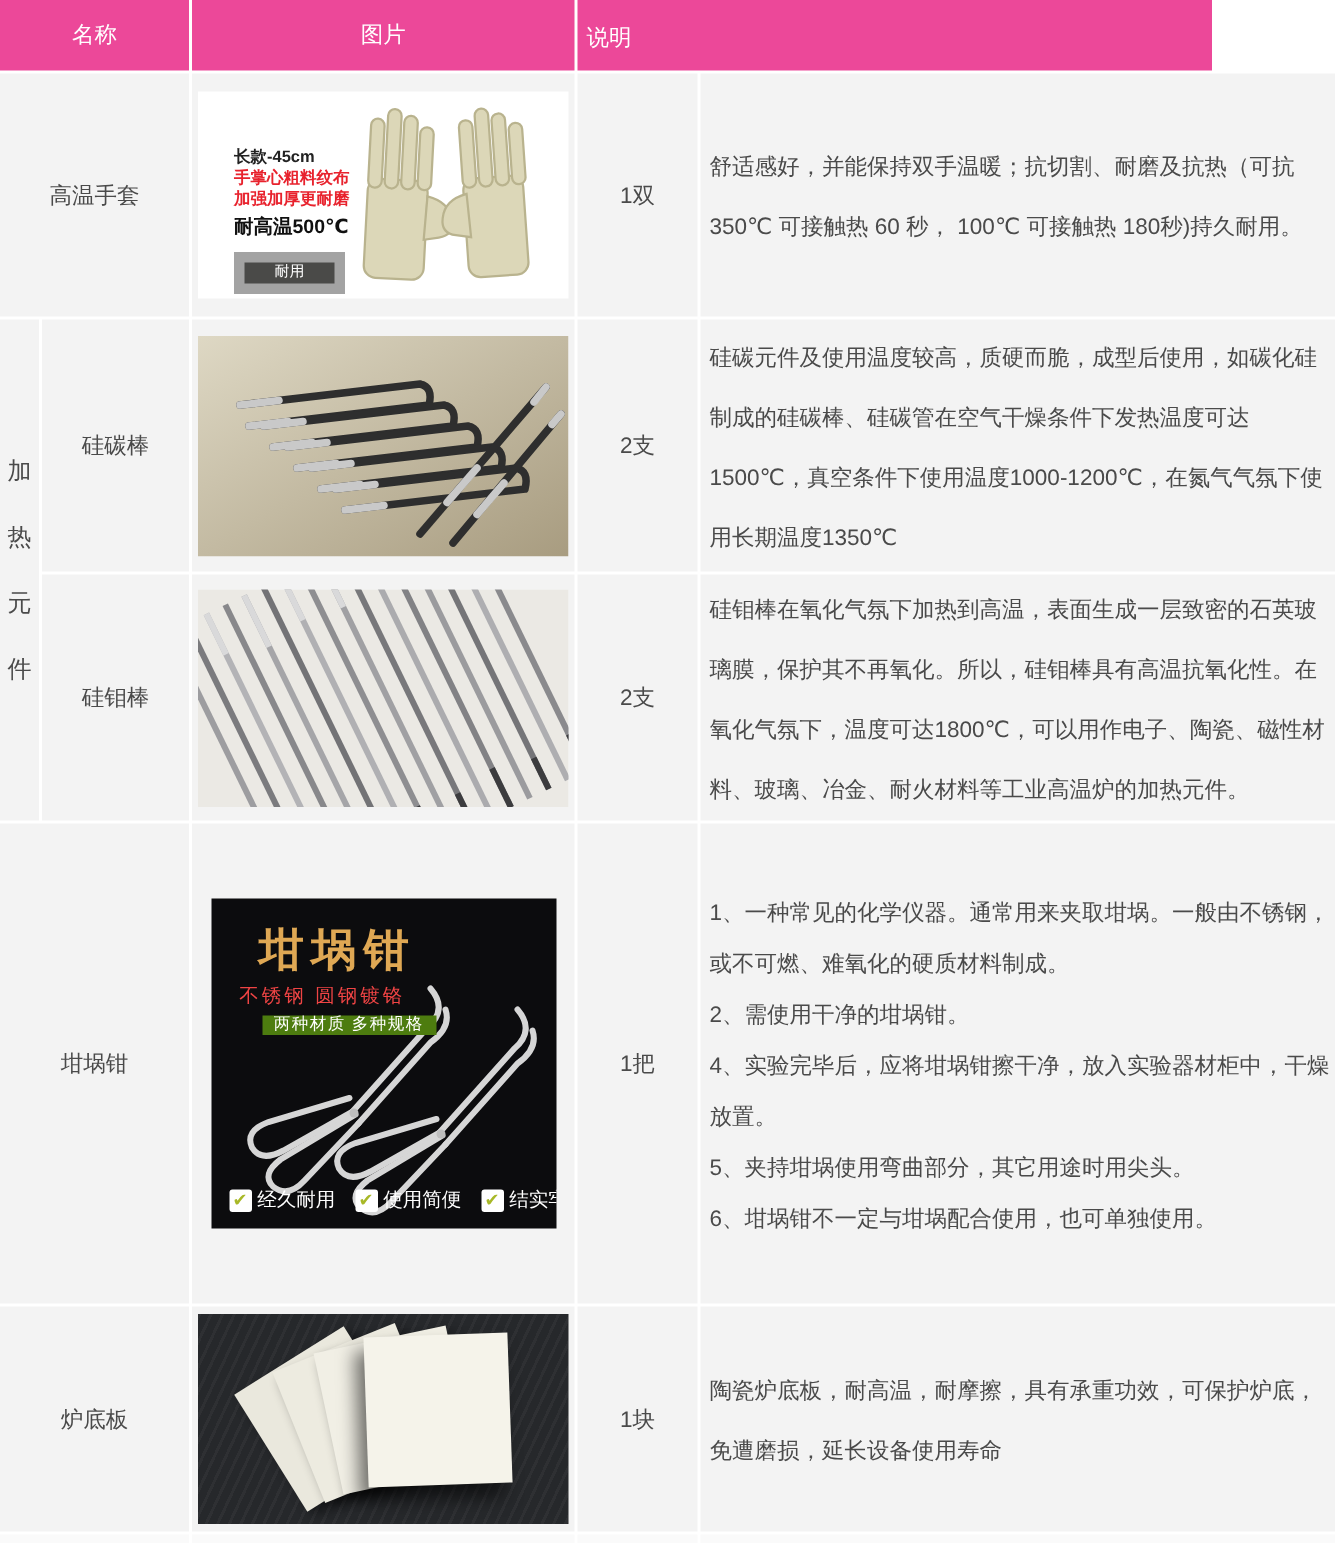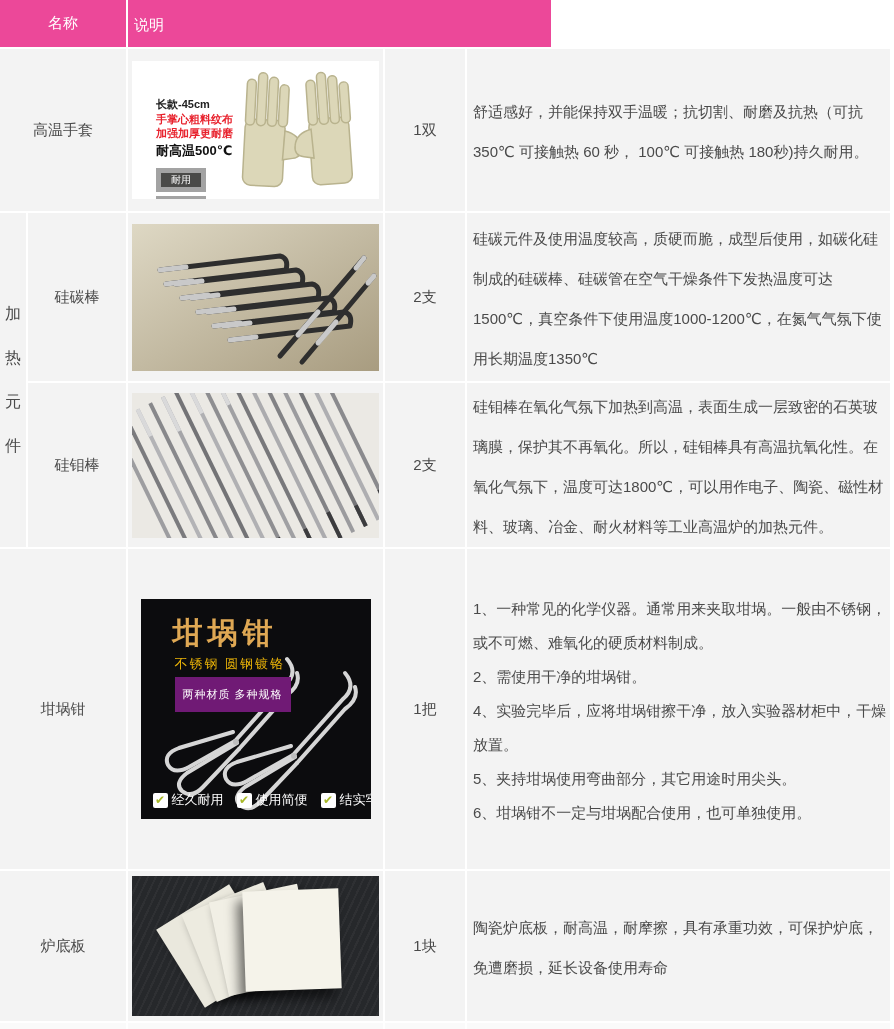--- a/index.html
+++ b/index.html
@@ -38,33 +38,33 @@
   
   .pimg{position:relative;overflow:hidden;flex:none;}
 
   
   .glove-img{width:247px;height:138px;background:#fff;}
   .g-text{position:absolute;left:24px;top:36px;width:95px;}
   .g-size{font-size:11px;font-weight:bold;color:#222;}
   .g-red{font-size:11px;font-weight:bold;color:#e8222d;line-height:14px;}
   .g-temp{font-size:13px;font-weight:bold;color:#111;margin-top:2px;}
   .g-badges{display:flex;flex-wrap:wrap;gap:4px;width:80px;margin-top:8px;}
-  .g-badge{background:#4a4a48;color:#fff;font-size:10px;line-height:12px;padding:1px 10px;border:5px solid #a3a3a3;}
+  .g-badge{background:#4a4a48;color:#fff;font-size:10px;line-height:12px;padding:1px 20px;border:7px solid #a3a3a3;}
   .glove-svg{position:absolute;right:6px;top:5px;}
 
   
   .sic-img{width:247px;height:147px;}
   
   .mosi-img{width:247px;height:145px;}
 
   
   .tong-img{width:230px;height:220px;background:#0c0c0e;}
   .t-title{position:absolute;left:32px;top:14px;font-size:30px;font-weight:bold;color:#dfa854;letter-spacing:5px;}
-  .t-sub{position:absolute;left:34px;top:56px;font-size:13px;color:#eab308;letter-spacing:2px;}
-  .t-badge{position:absolute;left:34px;top:78px;background:#701a75;color:#fff;font-size:11px;line-height:13px;padding:11px 8px;letter-spacing:1px;}
+  .t-sub{position:absolute;left:19px;top:56px;font-size:13px;color:#ef4444;letter-spacing:2px;}
+  .t-badge{position:absolute;left:34px;top:78px;background:#4d7c0f;color:#fff;font-size:11px;line-height:13px;padding:0 8px;letter-spacing:1px;}
   .t-feats{position:absolute;left:12px;bottom:10px;display:flex;gap:13px;}
   .t-feat{display:flex;align-items:center;gap:4px;color:#fff;font-size:13px;white-space:nowrap;}
   .t-check{width:15px;height:15px;background:#fff;border-radius:2px;display:flex;align-items:center;justify-content:center;
     color:#a8b827;font-size:12px;font-weight:bold;flex:none;}
   .tong-svg{position:absolute;left:0;top:0;}
 
   
   .plate-img{width:247px;height:140px;background:#26282b;
     background-image:repeating-linear-gradient(115deg,rgba(255,255,255,0.04) 0 2px,transparent 2px 7px);}
   .plate{position:absolute;background:#efede3;box-shadow:3px 5px 8px rgba(0,0,0,0.45);}
@@ -80,20 +80,21 @@
 
   <div class="cat-cell">
     <span>加</span>
     <span>热</span>
     <span>元</span>
     <span>件</span>
   </div>
 
   <div class="row hrow">
     <div class="cell name-col">名称</div>
+    <div class="cell img-col">图片</div>
     <div class="cell desc-col">说明</div>
   </div>
 
   <div class="row r1">
     <div class="cell name-col">高温手套</div>
     <div class="cell img-col">
       <div class="pimg glove-img">
         <svg class="glove-svg" width="152" height="128" viewBox="0 0 152 128">
           <g fill="#dcd7b8" stroke="#b9b38e" stroke-width="1.5">
             <g transform="translate(16,4) rotate(3 30 60)">

